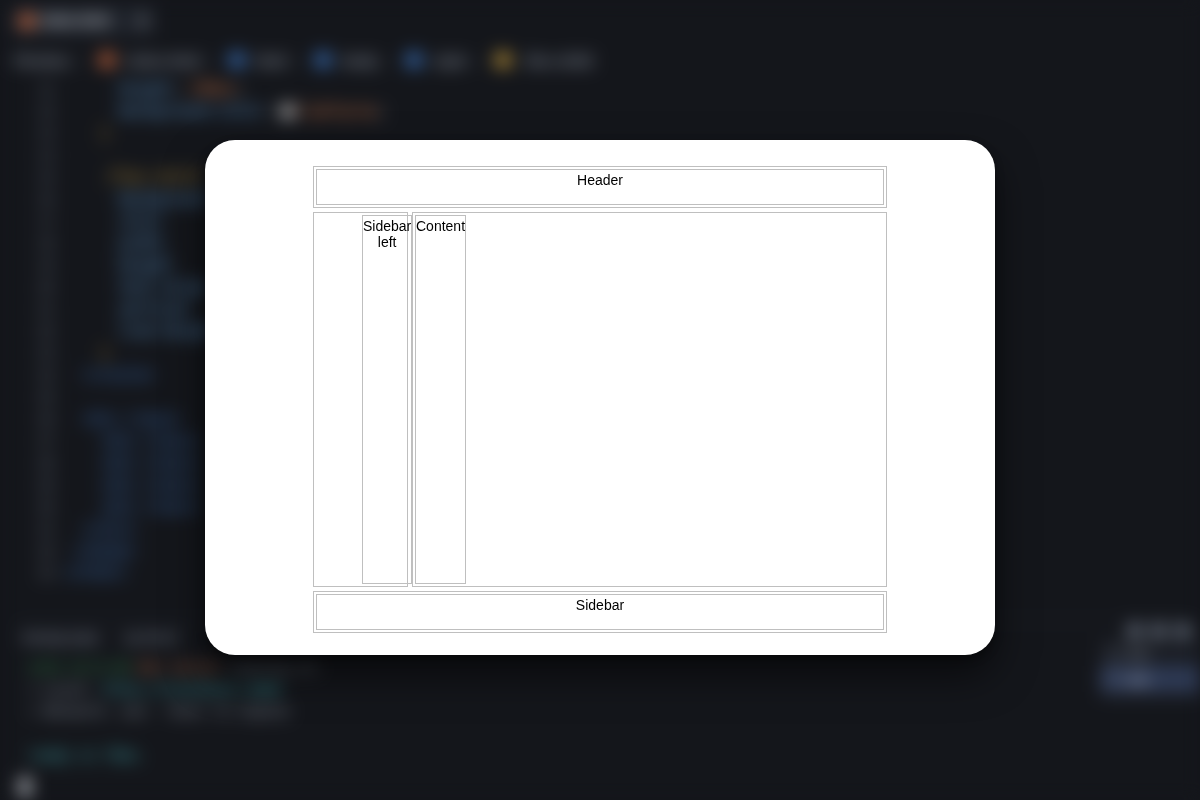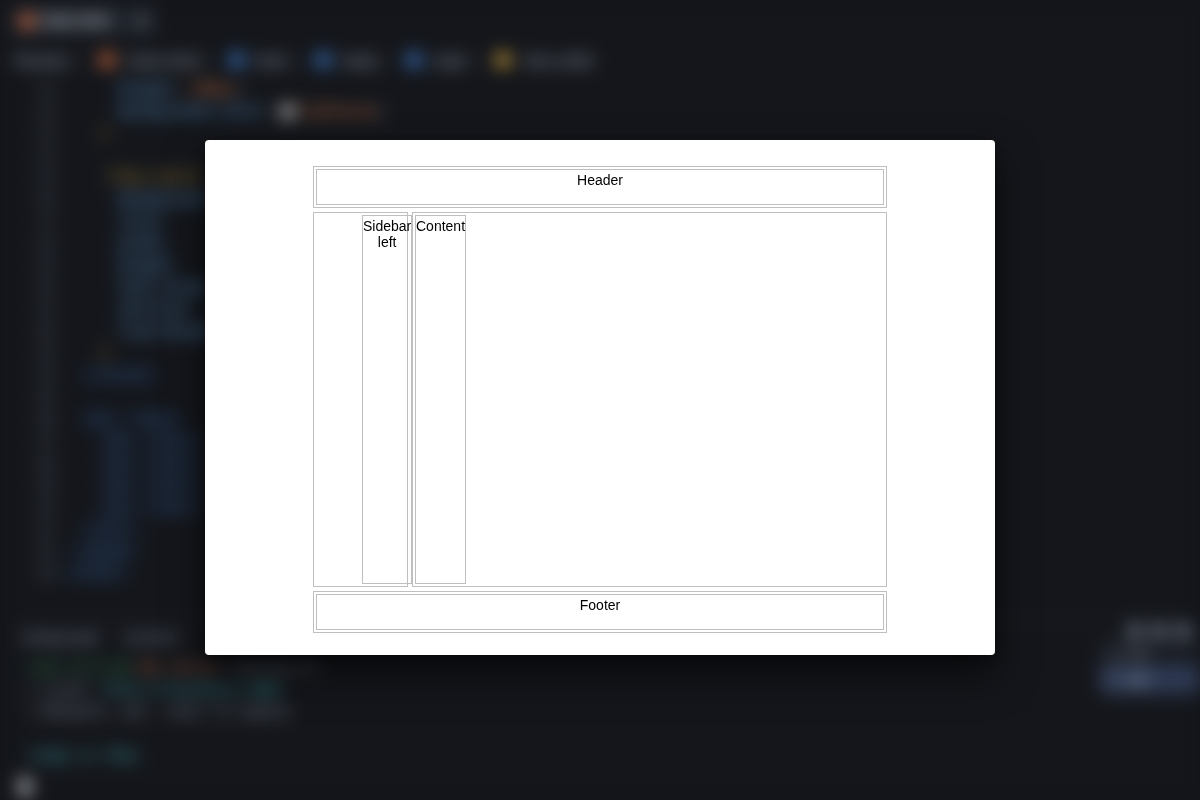--- a/index.html
+++ b/index.html
@@ -86,21 +86,21 @@
   .bg .cursor {
     position:absolute; left:20px; top:778px; width:10px; height:18px; background:#cfd3da;
   }
 
   
   .card {
     position: absolute;
     top: 140px; left: 205px;
     width: 790px; height: 515px;
     background: #ffffff;
-    border-radius: 4px;
+    border-radius: 30px;
     box-shadow: 0 20px 40px rgba(0,0,0,.55), 0 4px 10px rgba(0,0,0,.3);
     padding: 26px 108px 22px;
   }
   .layout {
     width: 100%; height: 100%;
     display: flex; flex-direction: column; gap: 4px;
   }
   .box {
     border: 1px solid #bfbfbf;
     padding: 2px;
@@ -234,16 +234,16 @@
     </div>
     <div class="row-mid">
       <div class="box col-side">
         <div class="inner">Sidebar left</div>
       </div>
       <div class="box col-content">
         <div class="inner">Content</div>
       </div>
     </div>
     <div class="box row-footer">
-      <div class="inner">Footer</div>
+      <div class="inner">Sidebar</div>
     </div>
   </div>
 </div>
 
 </body></html>

